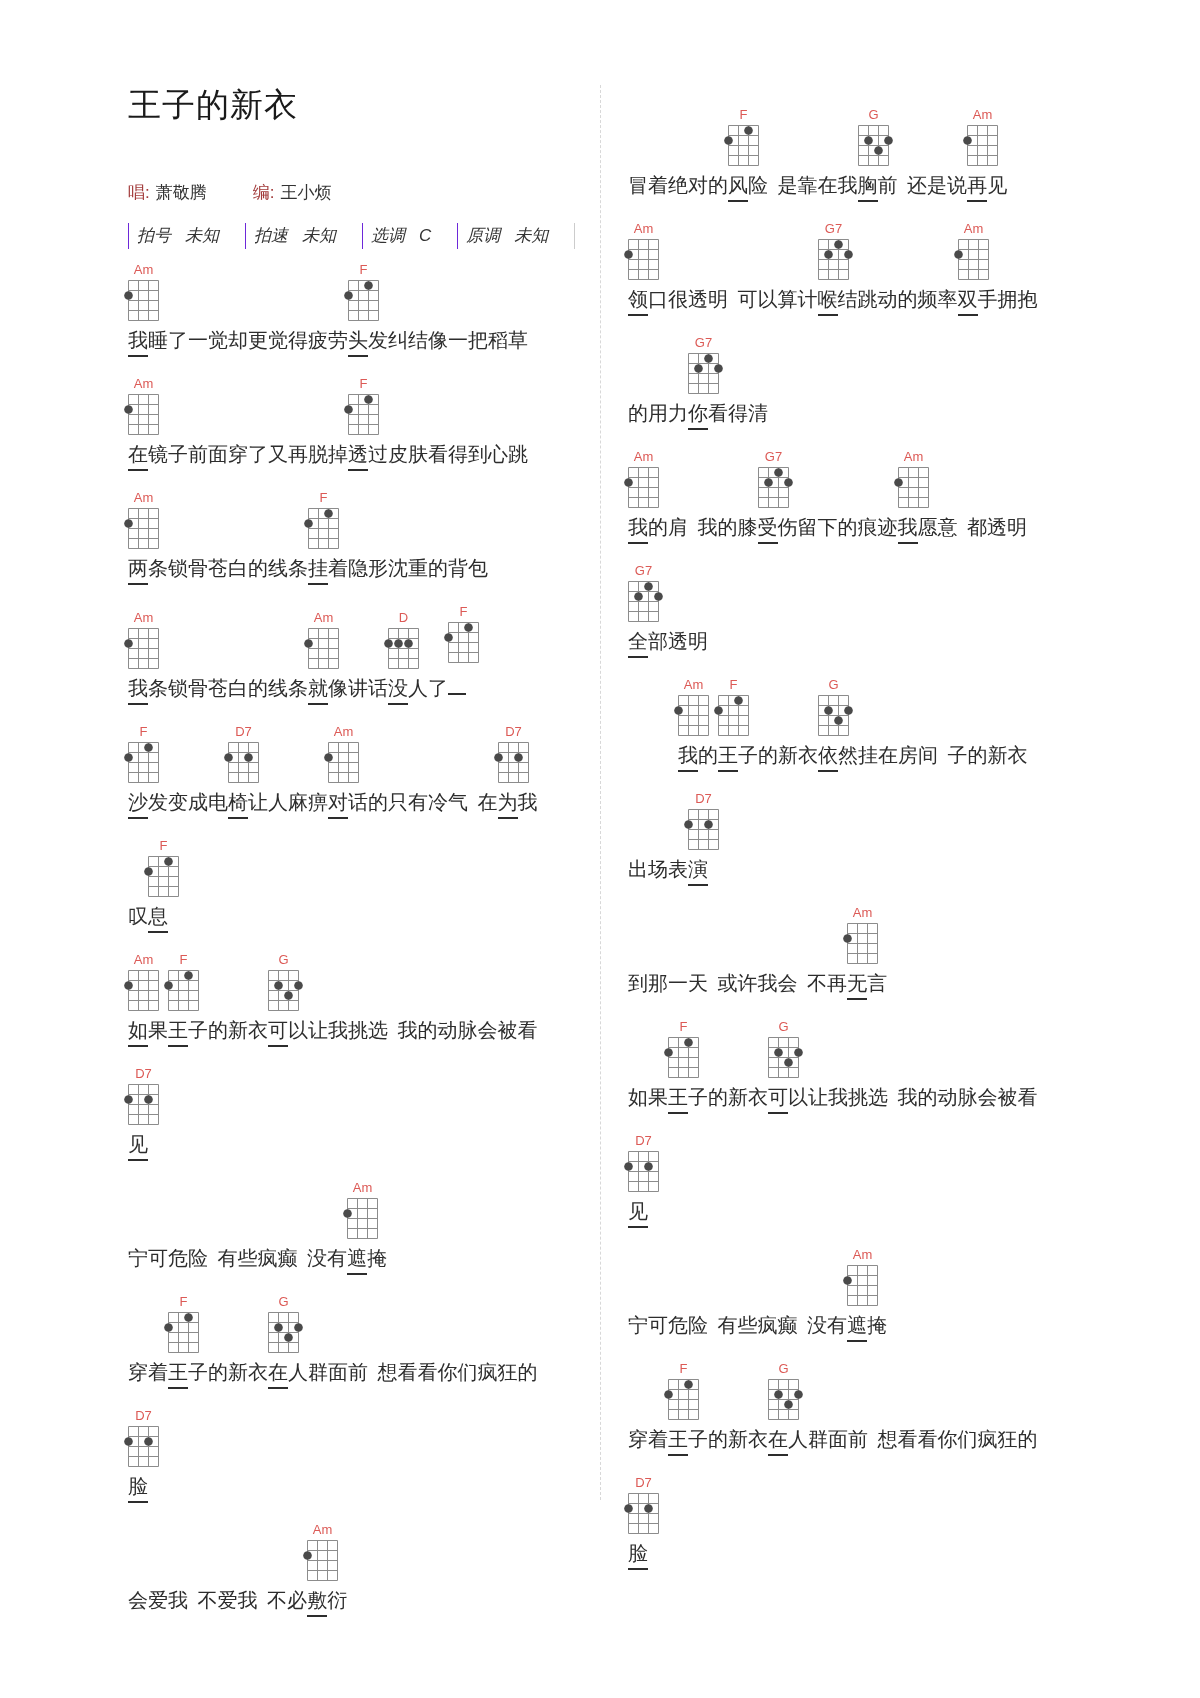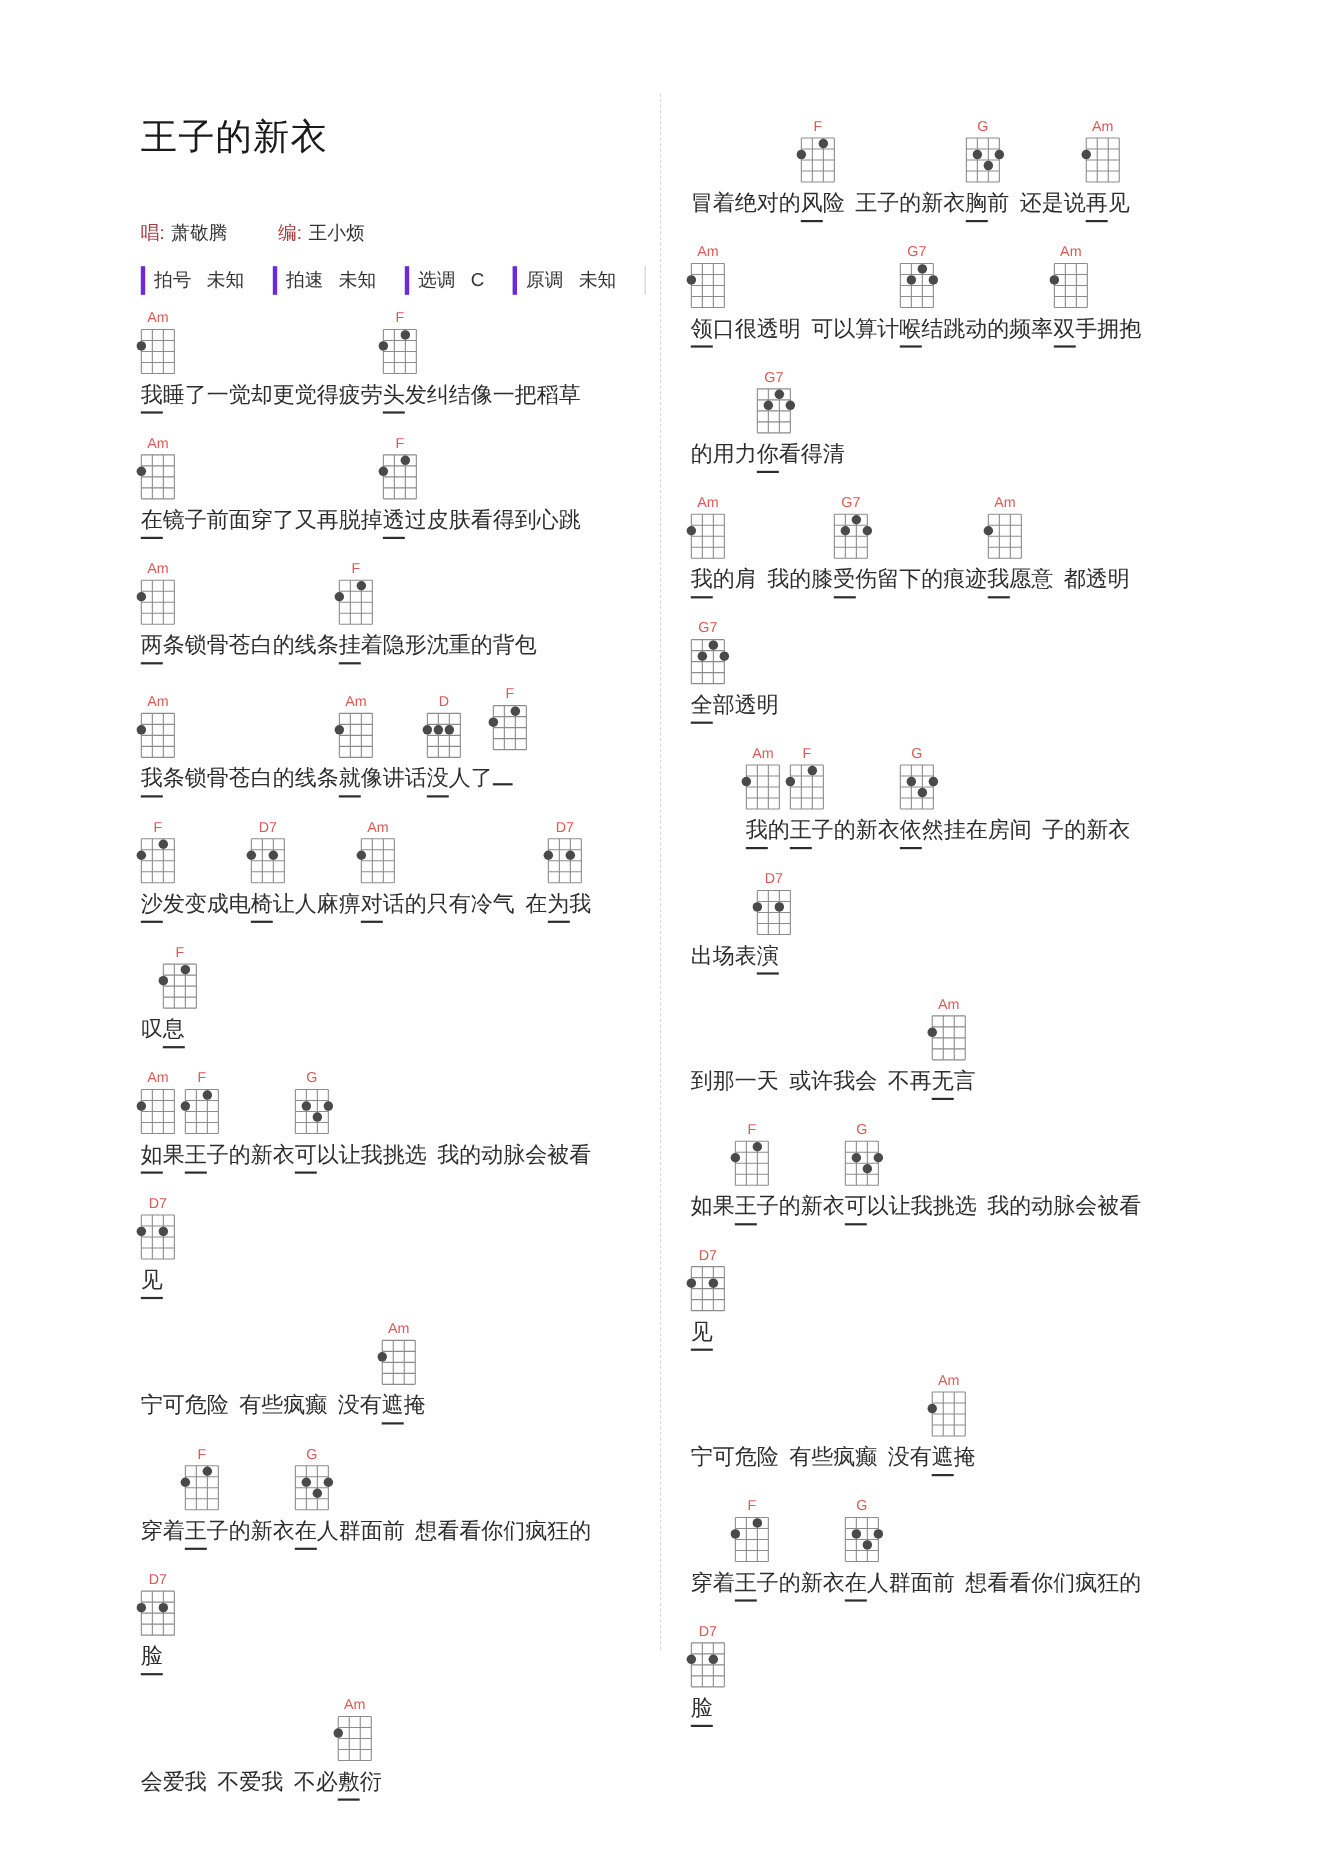--- a/index.html
+++ b/index.html
@@ -4,29 +4,29 @@
 <style>
   html,body{margin:0;padding:0;}
   body{
     width:1200px;height:1698px;position:relative;background:#ffffff;
     font-family:"Liberation Sans","DejaVu Sans",sans-serif;
     overflow:hidden;
   }
   .divider{position:absolute;left:600px;top:85px;height:1415px;width:0;
     border-left:1px dashed #d8d8d8;}
   .col{position:absolute;}
-  #col-left{left:128px;top:104px;width:472px;}
+  #col-left{left:128px;top:85px;width:472px;}
   #col-right{left:628px;top:0;width:560px;padding-top:96px;}
   .title{font-size:33px;font-weight:500;color:#1a1a1a;line-height:40px;letter-spacing:1px;}
   .credits{margin-top:56px;height:22px;font-size:17px;color:#333;}
   .credit{margin-right:46px;}
   .credit .clabel{color:#a23b3b;}
   .credit .cname{color:#333;margin-left:6px;}
   .metabar{margin-top:18px;height:30px;line-height:30px;font-size:17px;color:#333;white-space:nowrap;}
-  .meta-item{display:inline-block;border-left:4px solid #6d28d9;padding:0 26px 0 8px;height:26px;line-height:26px;}
+  .meta-item{display:inline-block;border-left:1px solid #6d28d9;padding:0 26px 0 8px;height:26px;line-height:26px;font-style:italic;}
   .meta-item:last-child{border-right:1px solid #ccc;}
   .meta-value{margin-left:14px;}
   .line{padding-top:76px;margin-bottom:8px;min-height:26px;}
   .lyric{font-size:20px;line-height:26px;color:#2d2d2d;white-space:nowrap;word-spacing:4px;}
   .syl{display:inline-block;position:relative;vertical-align:baseline;}
   .syl.u{border-bottom:2px solid #2d2d2d;padding-bottom:2px;}
   .syl.blank{width:18px;height:22px;}
   .chord{position:absolute;left:-7px;bottom:calc(100% + 1px);width:46px;height:64px;}
 </style>
 </head>
@@ -443,21 +443,21 @@
                   <line x1="27.5" y1="18.5" x2="27.5" y2="58.5"></line>
                   <line x1="37.5" y1="18.5" x2="37.5" y2="58.5"></line>
                   <line x1="7.5" y1="18.5" x2="37.5" y2="18.5"></line>
                   <line x1="7.5" y1="28.5" x2="37.5" y2="28.5"></line>
                   <line x1="7.5" y1="38.5" x2="37.5" y2="38.5"></line>
                   <line x1="7.5" y1="48.5" x2="37.5" y2="48.5"></line>
                   <line x1="7.5" y1="58.5" x2="37.5" y2="58.5"></line>
                 </g>
                 <circle cx="7.5" cy="33.5" r="4.3" fill="#4a4a4a"></circle>
                 <circle cx="27.5" cy="23.5" r="4.3" fill="#4a4a4a"></circle>
-              </svg></span></span><span class="syl">险 王子的新衣</span><span class="syl u">胸<span class="chord"><svg width="46" height="64" viewBox="0 0 46 64" xmlns="http://www.w3.org/2000/svg">
+              </svg></span></span><span class="syl">险 是靠在我</span><span class="syl u">胸<span class="chord"><svg width="46" height="64" viewBox="0 0 46 64" xmlns="http://www.w3.org/2000/svg">
                 <text x="22.5" y="12" text-anchor="middle" font-size="13" font-family="Liberation Sans, DejaVu Sans, sans-serif" fill="#dc5a56">G</text>
                 <g stroke="#8c8c8c" stroke-width="1">
                   <line x1="7.5" y1="18.5" x2="7.5" y2="58.5"></line>
                   <line x1="17.5" y1="18.5" x2="17.5" y2="58.5"></line>
                   <line x1="27.5" y1="18.5" x2="27.5" y2="58.5"></line>
                   <line x1="37.5" y1="18.5" x2="37.5" y2="58.5"></line>
                   <line x1="7.5" y1="18.5" x2="37.5" y2="18.5"></line>
                   <line x1="7.5" y1="28.5" x2="37.5" y2="28.5"></line>
                   <line x1="7.5" y1="38.5" x2="37.5" y2="38.5"></line>
                   <line x1="7.5" y1="48.5" x2="37.5" y2="48.5"></line>

